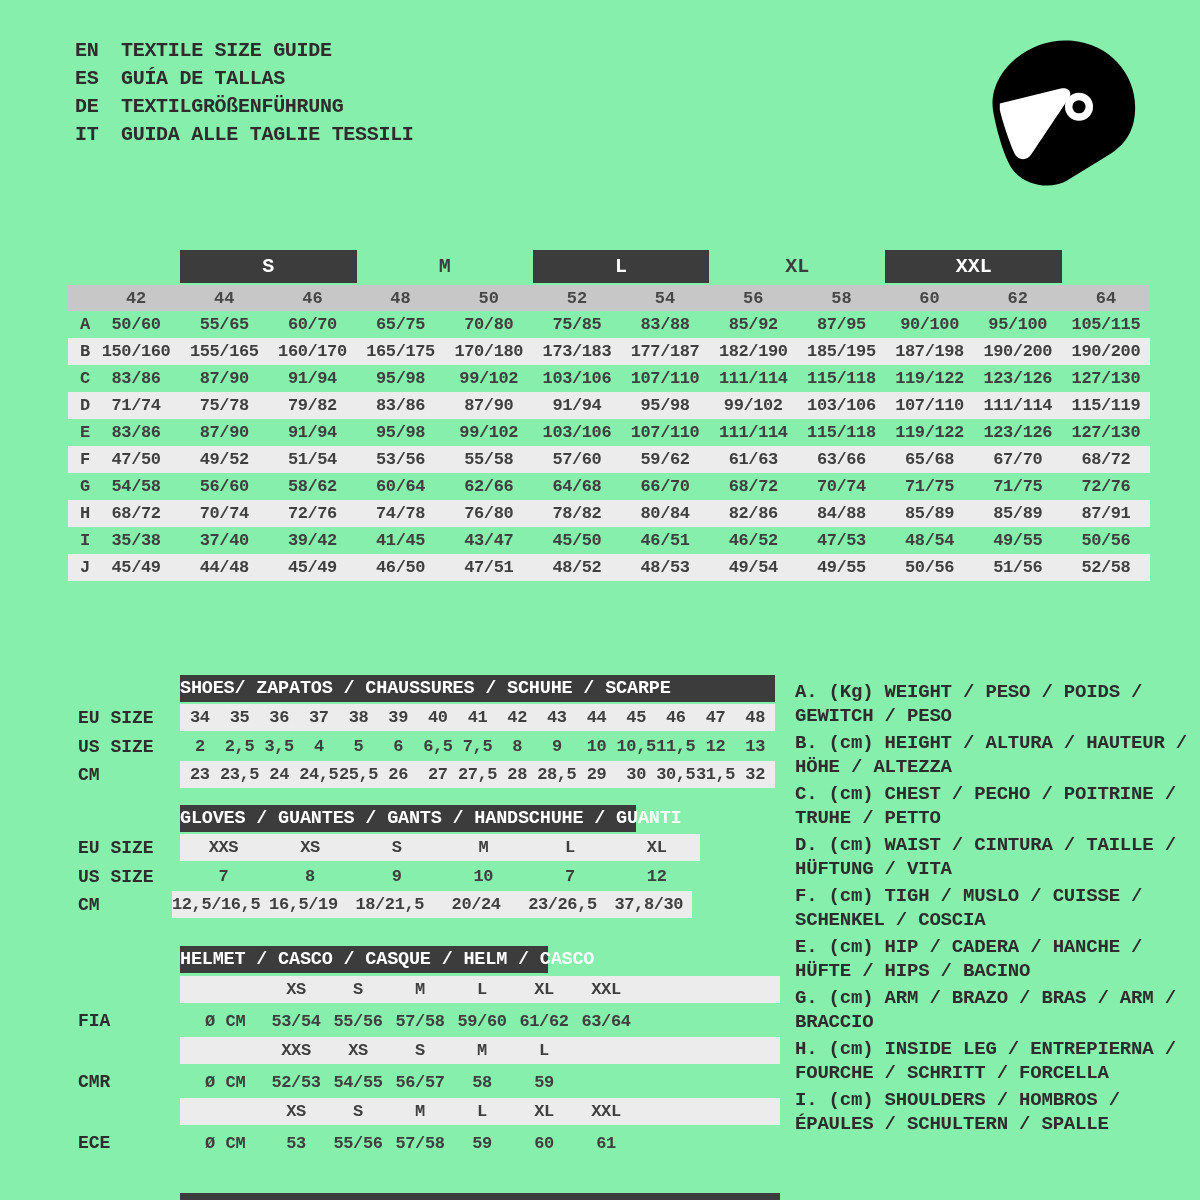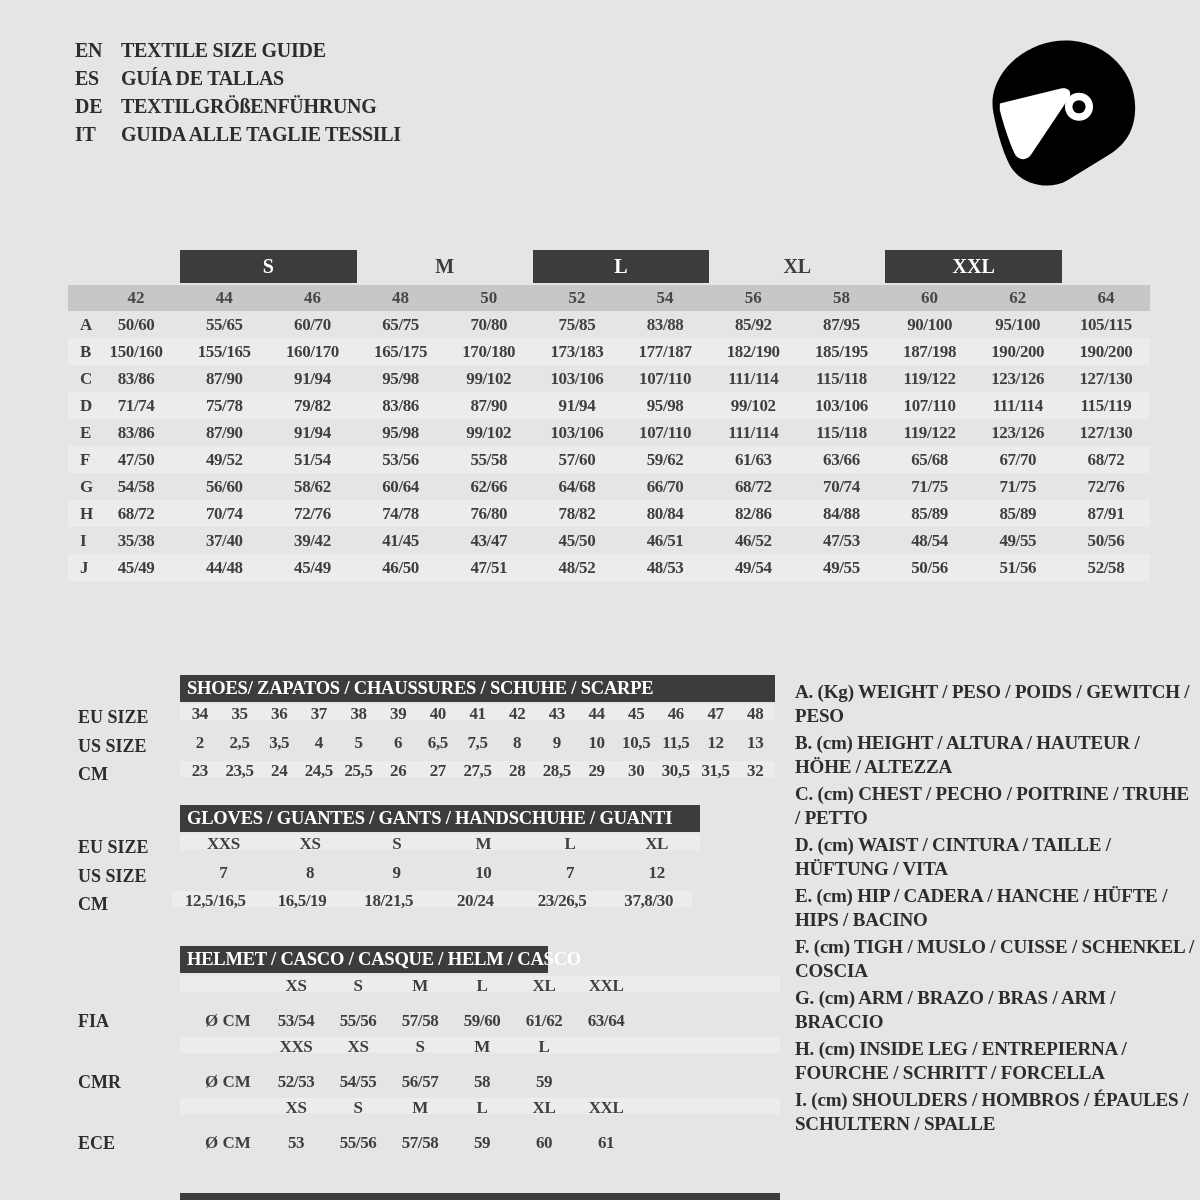--- a/index.html
+++ b/index.html
@@ -1,17 +1,17 @@
 <!DOCTYPE html>
 <html><head>
 <meta charset="utf-8">
 <style>
   html,body{margin:0;padding:0;background:#fff;}
-  .canvas{position:relative;width:1200px;height:1200px;background:#e5e5e5;
-    font-family:Liberation Serif, serif;color:#3f3f3f;overflow:hidden;}
+  .canvas{position:relative;width:1200px;height:1200px;background:#86efac;
+    font-family:Liberation Mono, monospace;color:#3f3f3f;overflow:hidden;}
 
   
   .langs{position:absolute;left:75px;top:36px;}
   .lang-row{display:flex;height:28px;align-items:center;font-weight:bold;font-size:20px;
     letter-spacing:-0.3px;color:#2d2d2d;}
   .lang-code{width:46px;}
 
   
   .helmet-icon{position:absolute;left:980px;top:30px;width:165px;height:170px;}
 
@@ -25,28 +25,28 @@
     display:grid;grid-template-columns:24px repeat(12,1fr);}
   .bcell{display:flex;align-items:center;justify-content:center;font-weight:bold;font-size:17px;color:#474747;}
   #main-rows{position:absolute;left:68px;top:311px;width:1082px;}
   .trow{height:27px;display:grid;grid-template-columns:24px repeat(12,1fr);}
   .trow.stripe{background:#ececec;}
   .rkey{display:flex;align-items:center;padding-left:12px;font-weight:bold;font-size:17px;}
   .tcell{display:flex;align-items:center;justify-content:center;font-weight:bold;font-size:17px;letter-spacing:-0.4px;}
 
   
   .sec-bar{position:absolute;height:27px;background:#3c3c3c;color:#fff;font-weight:bold;
-    font-size:18.5px;display:flex;align-items:center;padding-left:7px;letter-spacing:-0.2px;
+    font-size:18.5px;display:flex;align-items:center;letter-spacing:-0.2px;
     box-sizing:border-box;white-space:nowrap;}
   .shoes-bar{left:180px;top:675px;width:595px;}
-  .gloves-bar{left:180px;top:805px;width:520px;}
+  .gloves-bar{left:180px;top:805px;width:456px;}
   .helmet-bar{left:180px;top:946px;width:368px;}
 
   
-  .sec-row{position:absolute;height:16px;display:grid;}
+  .sec-row{position:absolute;height:27px;display:grid;}
   .sec-row.stripe{background:#ececec;}
   .scell{display:flex;align-items:center;justify-content:center;font-weight:bold;font-size:17px;letter-spacing:-0.4px;}
   .side-label{position:absolute;left:78px;height:27px;display:flex;align-items:center;
     font-weight:bold;font-size:18px;color:#2d2d2d;}
   .side-label.standard{height:32px;}
   .helmet-grid{left:180px;width:600px;grid-template-columns:85px repeat(6,62px) 1fr;}
   .vrow{height:32px;}
   .ucell{display:flex;align-items:center;padding-left:25px;font-weight:bold;font-size:17px;}
 
   
@@ -266,22 +266,22 @@
 
   <div class="sec-bar shoes-bar">SHOES/ ZAPATOS / CHAUSSURES / SCHUHE / SCARPE</div>
   <div class="sec-bar gloves-bar">GLOVES / GUANTES / GANTS / HANDSCHUHE / GUANTI</div>
   <div class="sec-bar helmet-bar">HELMET / CASCO / CASQUE / HELM / CASCO</div>
 
   <div id="legend">
       <div class="legend-item">A. (Kg) WEIGHT / PESO / POIDS / GEWITCH / PESO</div>
       <div class="legend-item">B. (cm) HEIGHT / ALTURA / HAUTEUR / HÖHE / ALTEZZA</div>
       <div class="legend-item">C. (cm) CHEST / PECHO / POITRINE / TRUHE / PETTO</div>
       <div class="legend-item">D. (cm) WAIST / CINTURA / TAILLE / HÜFTUNG / VITA</div>
+      <div class="legend-item">F. (cm) TIGH / MUSLO / CUISSE / SCHENKEL / COSCIA</div>
       <div class="legend-item">E. (cm) HIP / CADERA / HANCHE / HÜFTE / HIPS / BACINO</div>
-      <div class="legend-item">F. (cm) TIGH / MUSLO / CUISSE / SCHENKEL / COSCIA</div>
       <div class="legend-item">G. (cm) ARM / BRAZO / BRAS / ARM / BRACCIO</div>
       <div class="legend-item">H. (cm) INSIDE LEG / ENTREPIERNA / FOURCHE / SCHRITT / FORCELLA</div>
       <div class="legend-item">I. (cm) SHOULDERS / HOMBROS / ÉPAULES / SCHULTERN / SPALLE</div>
     </div>
 
   <div class="bottom-bar"></div>
 <div class="side-label" style="top: 704px;">EU SIZE</div>
     <div class="sec-row stripe" style="top: 704px; left: 180px; width: 595px; grid-template-columns: repeat(15, 1fr);">
       <div class="scell">34</div>
       <div class="scell">35</div>

